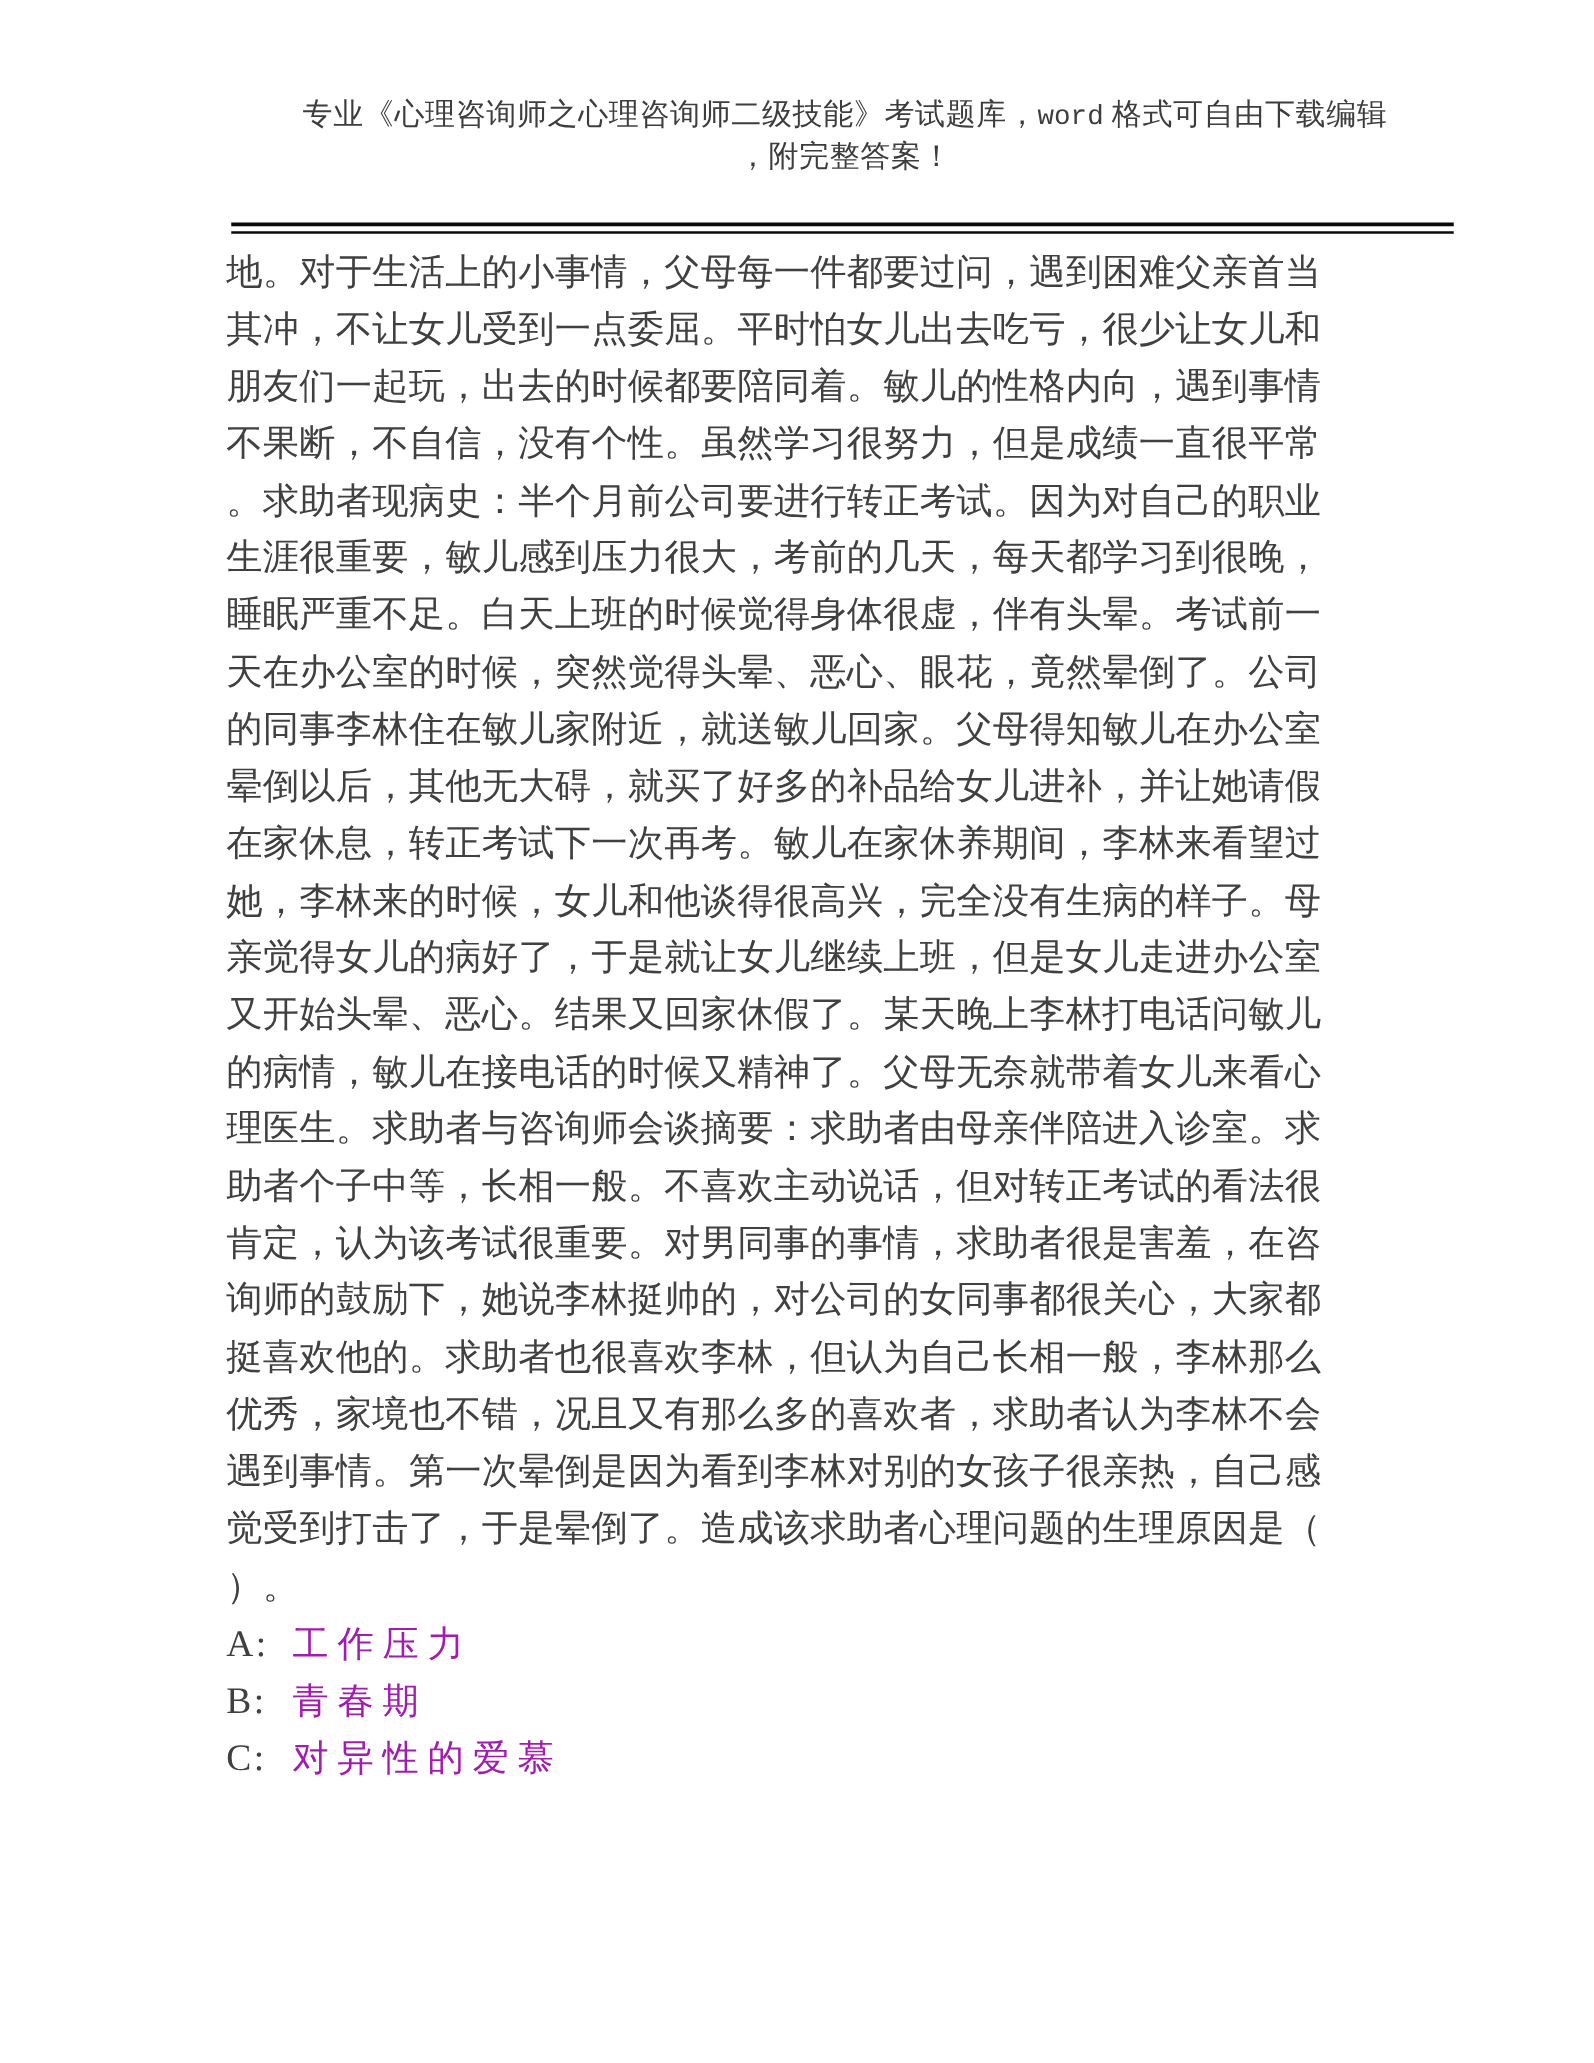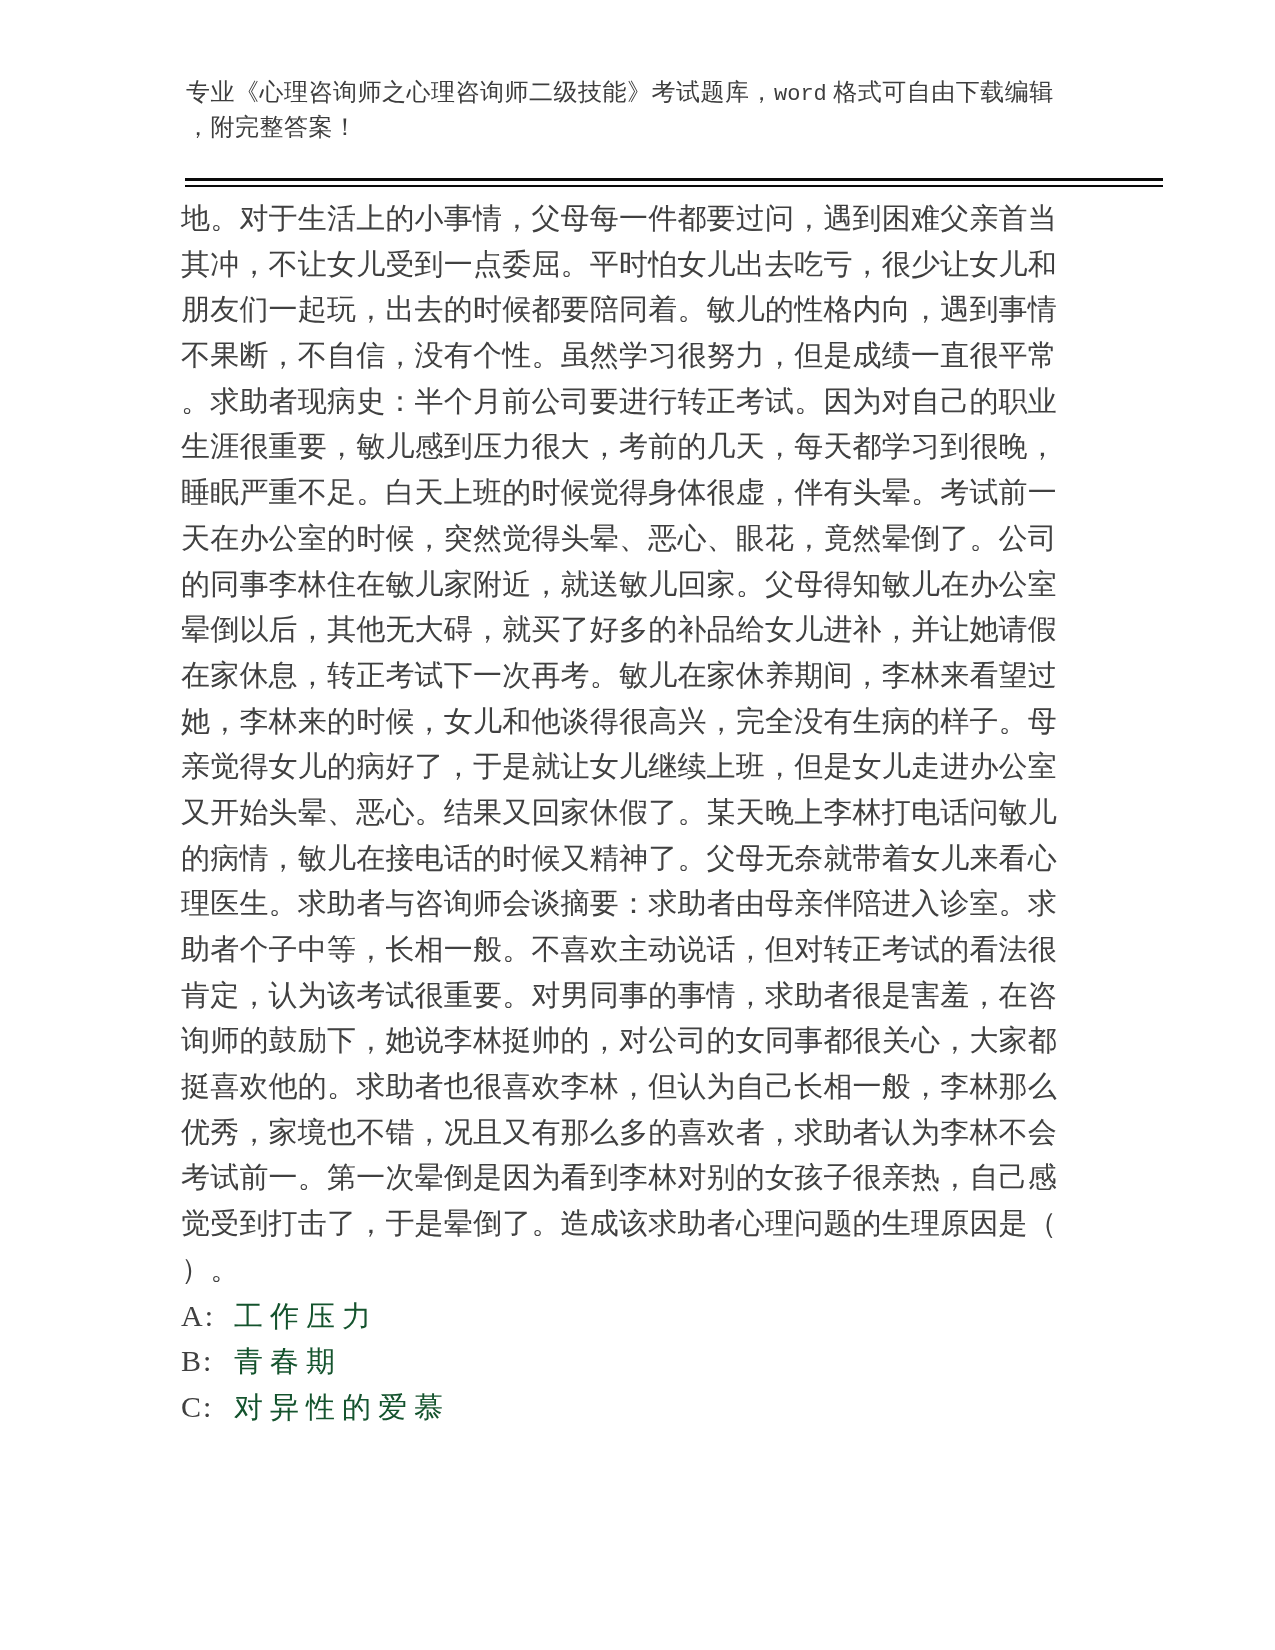--- a/index.html
+++ b/index.html
@@ -18,20 +18,21 @@
   
   .doc-header {
     position: absolute;
     left: 186px;
     top: 76px;
     width: 980px;
     font-size: 24px;
     line-height: 32px;
     letter-spacing: 0.5px;
     color: #3d3d3d;
+    text-align: center;
   }
   .doc-header .hline {
     white-space: nowrap;
   }
   .latin-word {
     font-family: "Liberation Mono", "DejaVu Sans Mono", monospace;
     font-size: 22px;
     letter-spacing: 0;
   }
   .header-rule {
@@ -65,21 +66,21 @@
   .opt-label {
     display: inline-block;
     width: 53px;
     font-size: 30px;
     letter-spacing: 2px;
     color: #404040;
   }
   .opt-text {
     font-size: 29px;
     letter-spacing: 7px;
-    color: #14532d;
+    color: #a21caf;
   }
 </style>
 </head>
 <body>
 
 <div class="page">
 
   <div class="doc-header">
     <div class="hline"><span>专业《心理咨询师之心理咨询师二级技能》考试题库，</span><span class="latin-word">word</span><span> 格式可自由下载编辑</span></div>
     <div class="hline">，附完整答案！</div>
@@ -102,21 +103,21 @@
       <div class="bline">她，李林来的时候，女儿和他谈得很高兴，完全没有生病的样子。母</div>
       <div class="bline">亲觉得女儿的病好了，于是就让女儿继续上班，但是女儿走进办公室</div>
       <div class="bline">又开始头晕、恶心。结果又回家休假了。某天晚上李林打电话问敏儿</div>
       <div class="bline">的病情，敏儿在接电话的时候又精神了。父母无奈就带着女儿来看心</div>
       <div class="bline">理医生。求助者与咨询师会谈摘要：求助者由母亲伴陪进入诊室。求</div>
       <div class="bline">助者个子中等，长相一般。不喜欢主动说话，但对转正考试的看法很</div>
       <div class="bline">肯定，认为该考试很重要。对男同事的事情，求助者很是害羞，在咨</div>
       <div class="bline">询师的鼓励下，她说李林挺帅的，对公司的女同事都很关心，大家都</div>
       <div class="bline">挺喜欢他的。求助者也很喜欢李林，但认为自己长相一般，李林那么</div>
       <div class="bline">优秀，家境也不错，况且又有那么多的喜欢者，求助者认为李林不会</div>
-      <div class="bline">考试前一。第一次晕倒是因为看到李林对别的女孩子很亲热，自己感</div>
+      <div class="bline">遇到事情。第一次晕倒是因为看到李林对别的女孩子很亲热，自己感</div>
       <div class="bline">觉受到打击了，于是晕倒了。造成该求助者心理问题的生理原因是（</div>
       <div class="bline">）。</div>
       <div class="option-row"><span class="opt-label">A:</span><span class="opt-text">工作压力</span></div>
       <div class="option-row"><span class="opt-label">B:</span><span class="opt-text">青春期</span></div>
       <div class="option-row"><span class="opt-label">C:</span><span class="opt-text">对异性的爱慕</span></div>
     </div>
 
 </div>
 
 </body></html>

